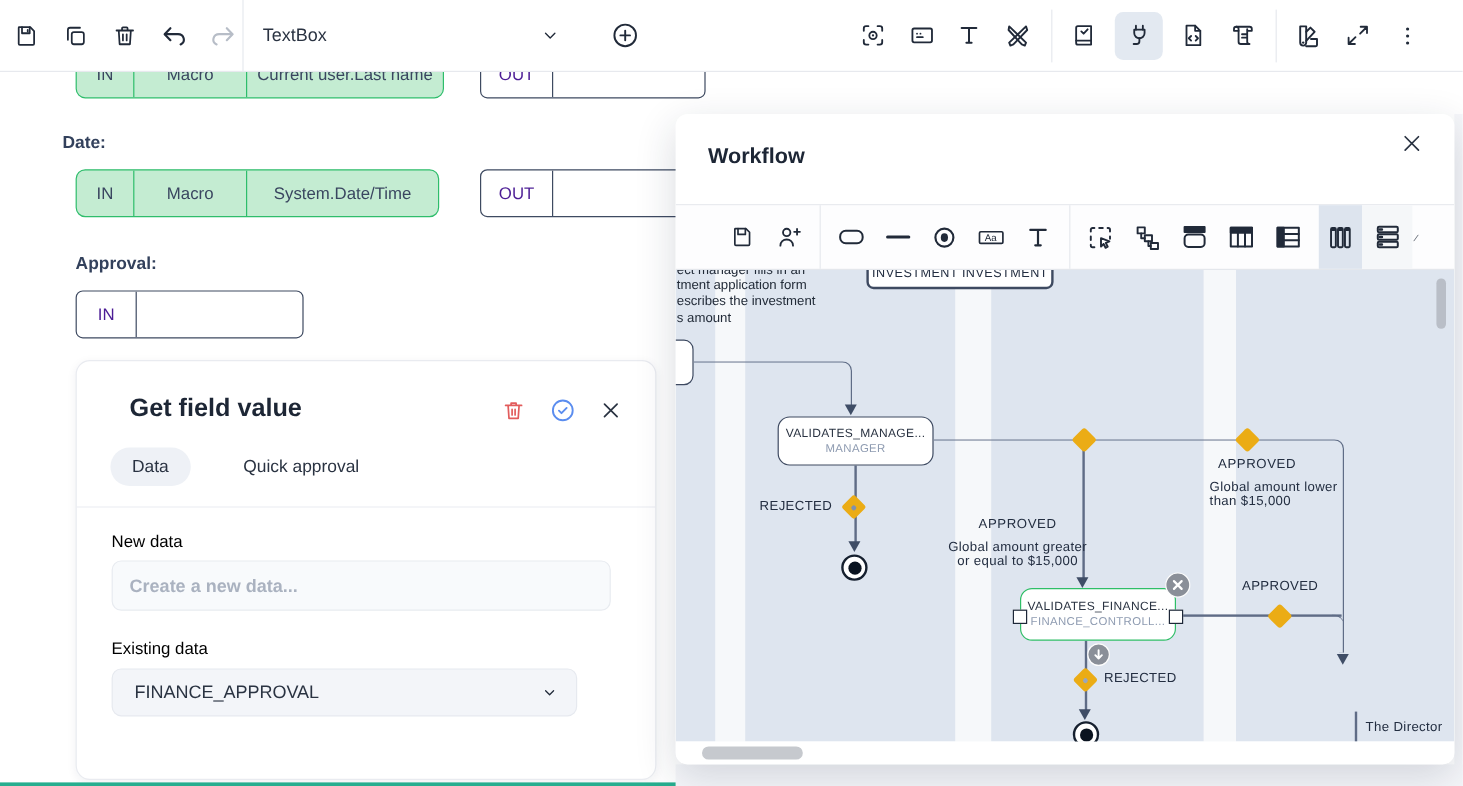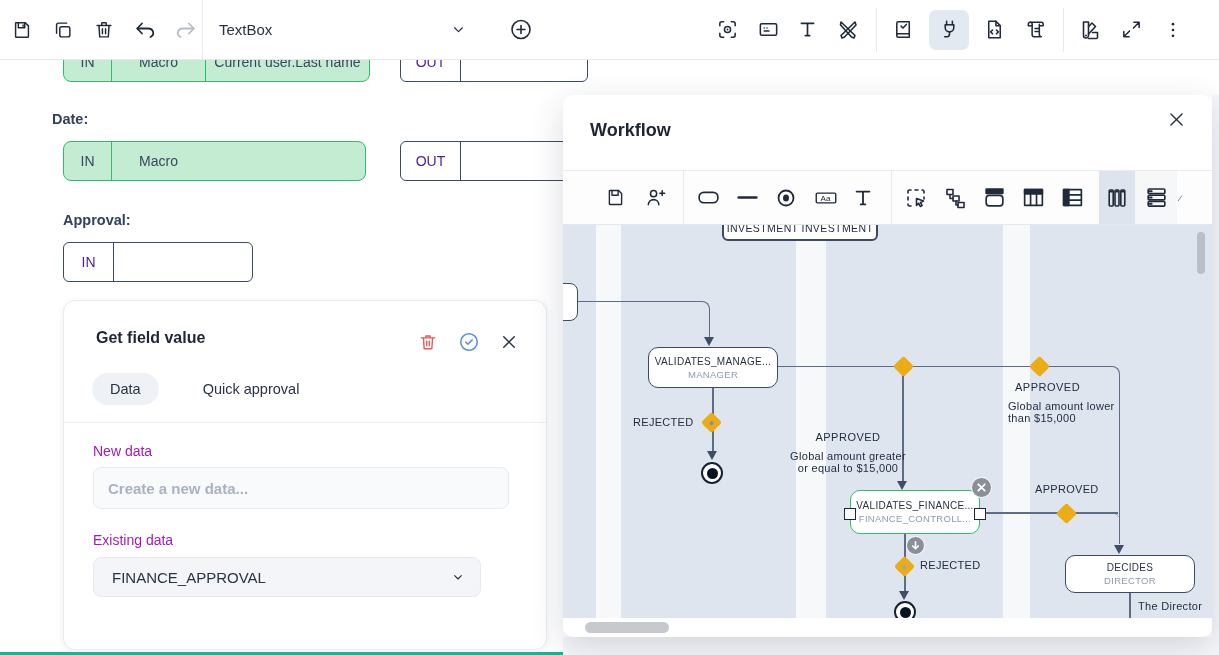--- a/index.html
+++ b/index.html
@@ -28,27 +28,27 @@
   .greenrow .seg { display:flex; align-items:center; justify-content:center; font-size:14px; color:#3a4660; }
   .greenrow .seg + .seg { border-left:1.5px solid #2ebd6b; }
   .whiterow { position:absolute; height:40px; display:flex; align-items:stretch;
     background:#fff; border:1.5px solid #3e4a61; border-radius:6px; overflow:hidden; }
   .whiterow .seg { display:flex; align-items:center; justify-content:center; font-size:14px; color:#4c1d95; }
   .whiterow .seg + .seg { border-left:1.5px solid #3e4a61; }
 
   
   .card { position:absolute; left:63px; top:300px; width:484px; height:350px; background:#fff;
     border:1px solid #e9ebf0; border-radius:12px; box-shadow:0 2px 8px rgba(20,30,60,.06); z-index:2; }
-  .card-title { position:absolute; left:32px; top:28px; font-size:16px; font-weight:700; color:#1d2635; }
+  .card-title { position:absolute; left:44px; top:28px; font-size:21px; font-weight:700; color:#1d2635; }
   .card-actions { position:absolute; right:28px; top:30px; display:flex; gap:20px; align-items:center; }
   .tabs { position:absolute; left:28px; top:72px; display:flex; align-items:center; gap:26px; }
   .tab { font-size:14.5px; color:#2a3342; padding:8px 18px; border-radius:18px; cursor:pointer; }
   .tab.active { background:#eef1f6; }
   .card-div { position:absolute; left:0; top:121px; width:100%; height:1px; background:#edeff3; }
-  .inlabel { position:absolute; left:29px; font-size:14px; color:#a21caf; }
+  .inlabel { position:absolute; left:29px; font-size:14px; color:#000000; }
   .txtinput { position:absolute; left:29px; width:416px; height:42px; background:#f8fafc;
     border:1px solid #e8ebf0; border-radius:8px; padding:0 14px; font-size:15px; color:#2a3342;
     font-family:"Liberation Sans", sans-serif;font-weight:bold; }
   .txtinput::placeholder { color:#aab2c0; }
   .select { position:absolute; left:29px; width:388px; height:40px; background:#f3f5f9;
     border:1px solid #e6e9ef; border-radius:8px; display:flex; align-items:center;
     padding:0 14px 0 18px; font-size:15px; color:#2a3342; cursor:pointer; justify-content:space-between; }
 
   
   .graybg-r { position:absolute; left:1212px; top:95px; width:7px; height:560px; background:#f6f7fa; z-index:3; }
@@ -57,21 +57,21 @@
 
   
   .panel { position:absolute; left:563px; top:95px; width:649px; height:542px; background:#fff;
     border-radius:10px; box-shadow:0 10px 34px rgba(25,35,60,.16); z-index:10; overflow:hidden; }
   .panel-header { position:relative; height:75px; }
   .panel-title { position:absolute; left:27px; top:25px; font-size:18px; font-weight:700; color:#1d2635; }
   .panel-close { position:absolute; right:22px; top:10px; width:28px; height:28px; display:flex;
     align-items:center; justify-content:center; cursor:pointer; }
   .wtoolbar { position:relative; height:55px; border-top:1px solid #e9ebef; border-bottom:1px solid #e4e7ec;
     display:flex; align-items:stretch; padding-left:42px; background:#fdfdfe; }
-  .wt-item { display:flex; align-items:center; justify-content:flex-start; width:26px; margin-right:13px; }
+  .wt-item { display:flex; align-items:center; justify-content:center; width:26px; margin-right:13px; }
   .wt-sep { width:1px; background:#e7e9ee; margin:0 12px 0 0; }
   .wt-hl { background:#dde4ee; width:36px; margin:0; padding:0 5px; display:flex; align-items:center; justify-content:center; }
   .wt-hl2 { background:#f5f7f9; width:42px; margin:0; padding:0 8px; display:flex; align-items:center; justify-content:center; }
 
   
   .canvas { position:relative; width:649px; height:393px; background:#f6f8fa; overflow:hidden; }
   .lane { position:absolute; top:0; height:100%; background:#dee5ef; }
   .node { position:absolute; background:#fff; border:1.5px solid #3e4a61; border-radius:10px;
     display:flex; flex-direction:column; align-items:center; justify-content:center; z-index:5; }
   .node .t { font-size:10px; color:#2a3342; letter-spacing:.3px; }
@@ -112,20 +112,21 @@
   </div>
   <div class="whiterow" style="left:400px; top:42px; width:188px;">
     <div class="seg" style="width:59px">OUT</div>
     <div class="seg" style="flex:1"></div>
   </div>
 
   <div class="fieldlabel" style="left:52px; top:111px;">Date:</div>
   <div class="greenrow" style="left:63px; top:141px; width:303px;">
     <div class="seg" style="width:47px">IN</div>
     <div class="seg" style="width:94px">Macro</div>
+    <div class="seg" style="flex:1">System.Date/Time</div>
   </div>
   <div class="whiterow" style="left:400px; top:141px; width:188px;">
     <div class="seg" style="width:59px">OUT</div>
     <div class="seg" style="flex:1"></div>
   </div>
 
   <div class="fieldlabel" style="left:63px; top:212px;">Approval:</div>
   <div class="whiterow" style="left:63px; top:242px; width:190px;">
     <div class="seg" style="width:49px">IN</div>
     <div class="seg" style="flex:1"></div>
@@ -409,20 +410,26 @@
         </svg>
     </span>
   </div>
 
   <div class="canvas">
     <div class="lane" style="left:0; width:33px"></div>
     <div class="lane" style="left:58px; width:175px"></div>
     <div class="lane" style="left:263px; width:177px"></div>
     <div class="lane" style="left:467px; width:182px"></div>
 
+    <div class="ann">
+      <div>ect manager fills in an</div>
+      <div>tment application form</div>
+      <div>escribes the investment</div>
+      <div>s amount</div>
+    </div>
 
     <div class="invbox" style="left:159px; top:-11px; width:156px; height:27px;">
       <span>INVESTMENT INVESTMENT</span>
     </div>
 
     <div class="node" style="left:-18px; top:58px; width:33px; height:38px; border-radius:8px;"></div>
 
     <div class="welbow" style="left:15px; top:76px; width:132px; height:40px; border-top-width:1.5px; border-right-width:1.5px; border-top-right-radius:8px;"></div>
     <div class="arrow-d" style="left:141px; top:112px;"></div>
 
@@ -475,24 +482,20 @@
       <svg width="11" height="11" viewBox="0 0 24 24" style="stroke:#fff;stroke-width:4;stroke-linecap:round">
           <path d="M5 5l14 14M19 5L5 19"></path>
         </svg>
     </div>
     <div class="badge" style="left:343px; top:311px; width:19px; height:19px;">
       <svg width="11" height="11" viewBox="0 0 24 24" style="stroke:#fff;stroke-width:3.5;fill:none;stroke-linecap:round;stroke-linejoin:round">
           <path d="M12 4v15M6 13l6 6 6-6"></path>
         </svg>
     </div>
 
-    <div class="node" style="left:502px; top:330px; width:130px; height:38px;">
-      <span class="t">DECIDES</span>
-      <span class="s">DIRECTOR</span>
-    </div>
 
     <div class="elabel" style="left:70px; top:191px;">REJECTED</div>
 
     <div class="elabel" style="left:222px; top:206px; width:126px; text-align:center; line-height:12.5px;">
       <div class="hd">APPROVED</div>
       <div style="margin-top:6px">Global amount greater</div>
       <div>or equal to $15,000</div>
     </div>
 
     <div class="elabel" style="left:445px; top:156px; width:115px; line-height:12.5px;">

